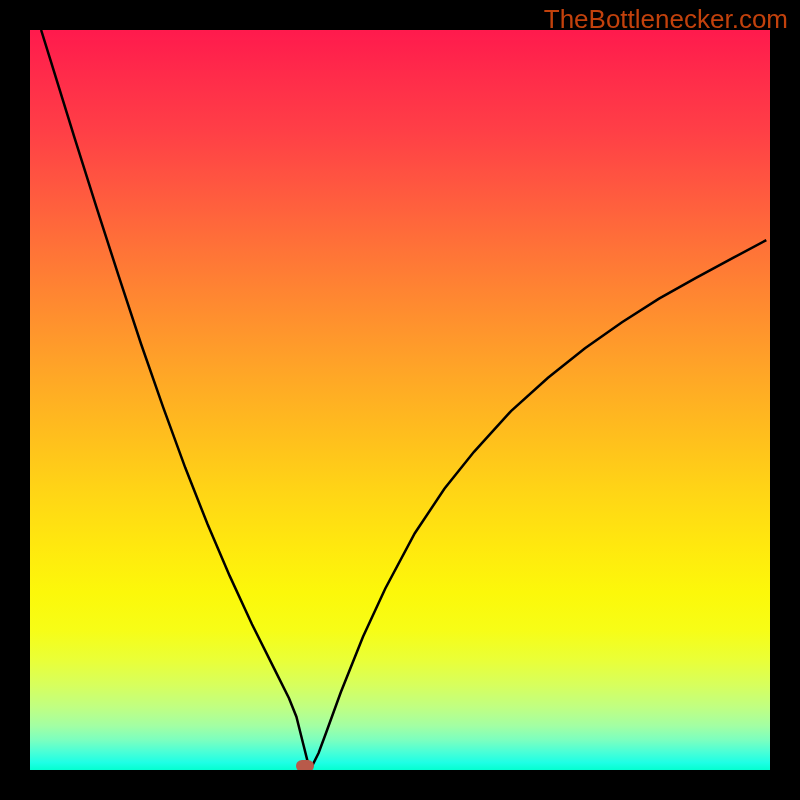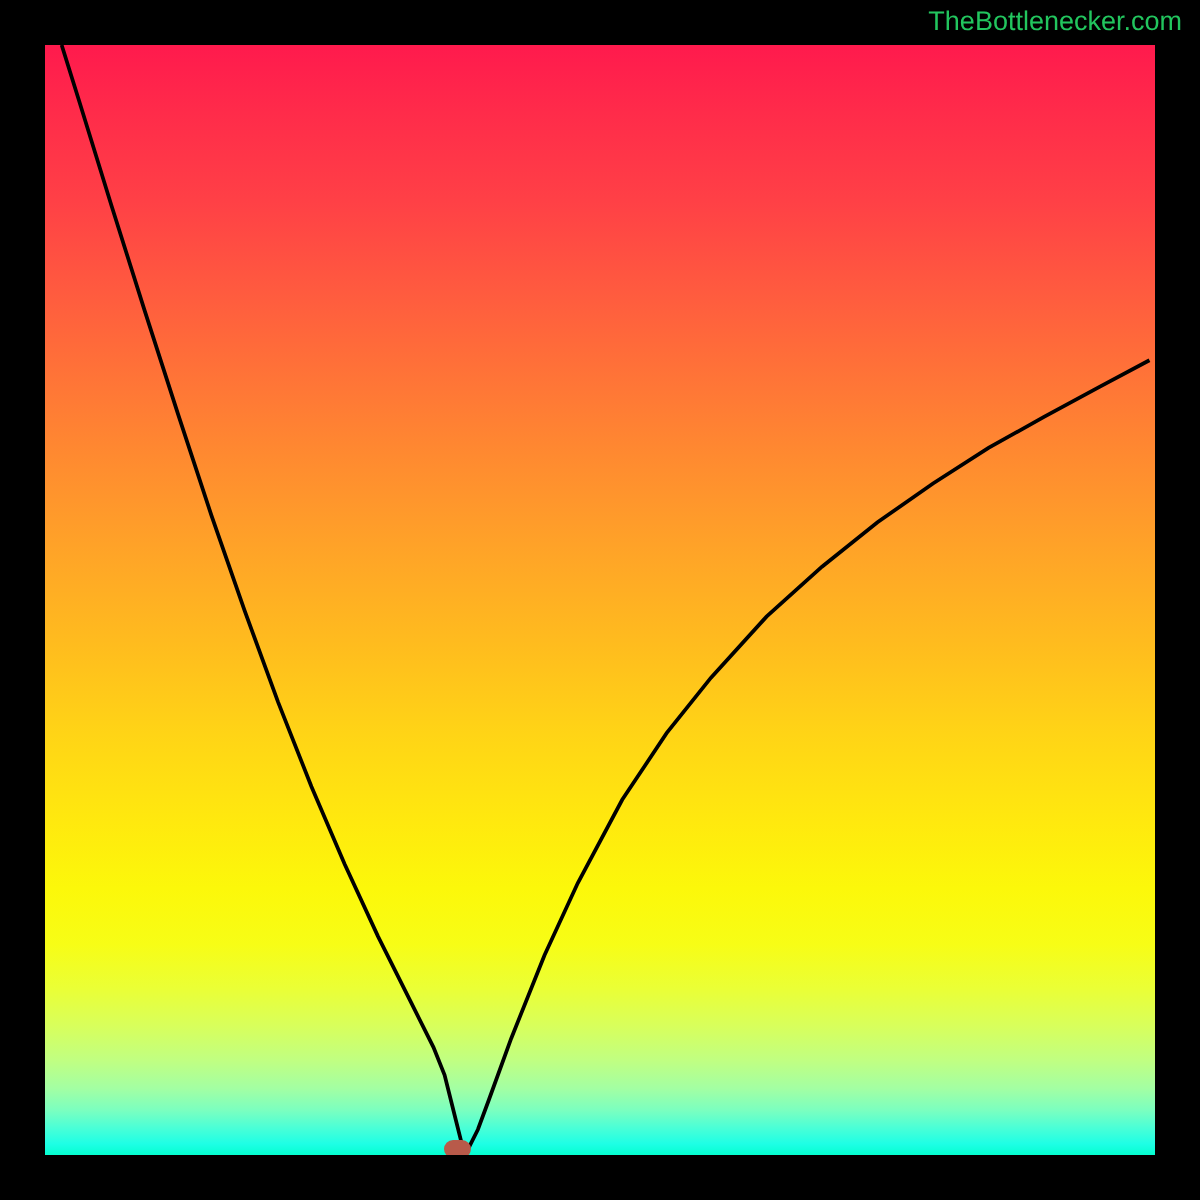--- a/index.html
+++ b/index.html
@@ -8,23 +8,23 @@
     height: 800px;
     background: #000;
     position: relative;
     overflow: hidden;
   }
   .attribution {
     position: absolute;
     top: 4px;
     right: 12px;
     font-family: Arial, Helvetica, sans-serif;
-    font-size: 18px;
+    font-size: 26px;
     font-weight: 500;
-    color: #22c55e;
+    color: #c2410c;
     z-index: 10;
   }
   .plot-area {
     position: absolute;
     left: 30px;
     top: 30px;
     width: 740px;
     height: 740px;
     overflow: hidden;
   }

